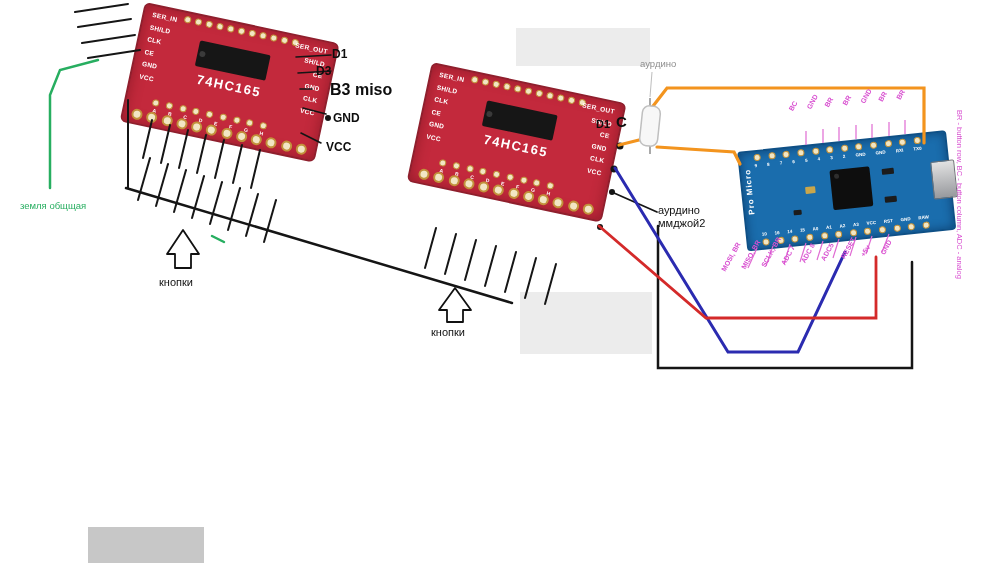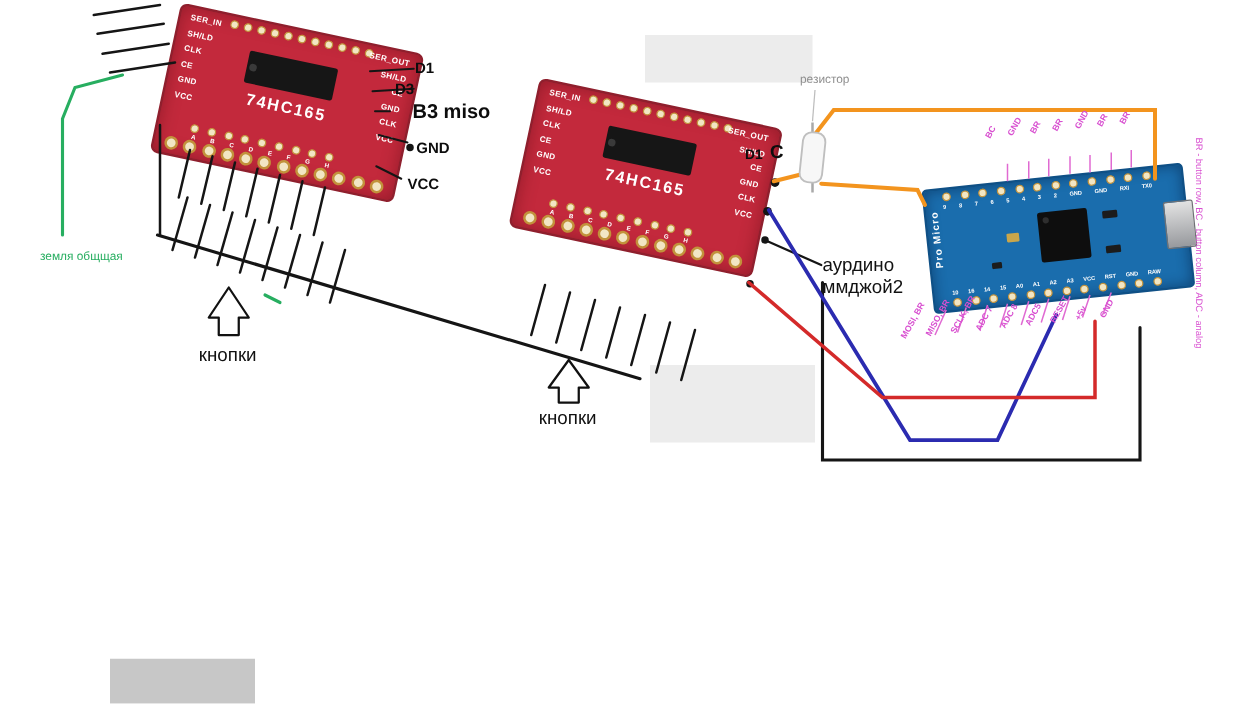--- a/index.html
+++ b/index.html
@@ -39,21 +39,21 @@
   .ar-name{position:absolute;left:2px;top:16px;writing-mode:vertical-rl;transform:rotate(180deg);
            color:#fff;font-size:8px;font-weight:bold;letter-spacing:1px}
   .ar-chip{position:absolute;left:88px;top:26px;width:40px;height:40px;background:#0e0e0e;border-radius:2px}
   .ar-chip .dot{position:absolute;left:4px;top:4px;width:5px;height:5px;border-radius:50%;background:#2e2e2e}
   .usb{position:absolute;right:-7px;top:28px;width:22px;height:36px;border:1px solid #6f7175;border-radius:2px;
        background:linear-gradient(180deg,#e2e2e2,#97999d)}
   .cmp{position:absolute;background:#1c1c1c;border-radius:1px}
   .cmp.gold{background:#c9a64b}
   
   .wire-label{position:absolute;font-weight:bold;color:#0d0d0d;font-size:12px;z-index:6;white-space:nowrap}
-  .note{position:absolute;color:#111;font-size:15px;z-index:6;white-space:nowrap}
+  .note{position:absolute;color:#111;font-size:11px;z-index:6;white-space:nowrap}
   .grey-note{position:absolute;color:#8e8e8e;font-size:9.5px;z-index:6}
   .green-note{position:absolute;color:#27ae60;font-size:9.5px;z-index:6}
   .ann-top{position:absolute;left:793px;top:99px;display:flex;gap:9px;transform:rotate(-6deg);z-index:6}
   .ann-top span{display:block;width:9px;font-size:7px;color:#d84fd0;font-weight:bold;
                 transform:rotate(-55deg);transform-origin:left bottom;white-space:nowrap}
   .ann-bottom{position:absolute;left:720px;top:260px;display:flex;gap:8px;transform:rotate(-6deg);z-index:6}
   .ann-bottom span{display:block;width:12px;font-size:7px;color:#d84fd0;font-weight:bold;
                    transform:rotate(-55deg);transform-origin:left top;white-space:nowrap}
   .legend{position:absolute;left:955px;top:110px;height:185px;writing-mode:vertical-rl;font-size:7.5px;
           color:#d84fd0;z-index:6;white-space:nowrap}
@@ -379,22 +379,22 @@
   </svg>
 
   <div class="wire-label" style="left:332px;top:47px">D1</div>
   <div class="wire-label" style="left:316px;top:64px">D3</div>
   <div class="wire-label" style="left:330px;top:81px;font-size:16px">B3 miso</div>
   <div class="wire-label" style="left:333px;top:111px">GND</div>
   <div class="wire-label" style="left:326px;top:140px">VCC</div>
   <div class="wire-label" style="left:596px;top:118px;font-size:11px">D1</div>
   <div class="wire-label" style="left:616px;top:113px;font-size:15px">C</div>
 
-  <div class="grey-note" style="left:640px;top:58px">резистор</div>
-  <div class="green-note" style="left:32px;top:200px">земля общщая</div>
+  <div class="grey-note" style="left:640px;top:58px">аурдино</div>
+  <div class="green-note" style="left:20px;top:200px">земля общщая</div>
   <div class="note" style="left:159px;top:276px">кнопки</div>
   <div class="note" style="left:431px;top:326px">кнопки</div>
   <div class="note" style="left:658px;top:204px;width:54px;white-space:normal;line-height:1.15">аурдино ммджой2</div>
 
   <div class="ann-top">
       <span>BC</span>
       <span>GND</span>
       <span>BR</span>
       <span>BR</span>
       <span>GND</span>

